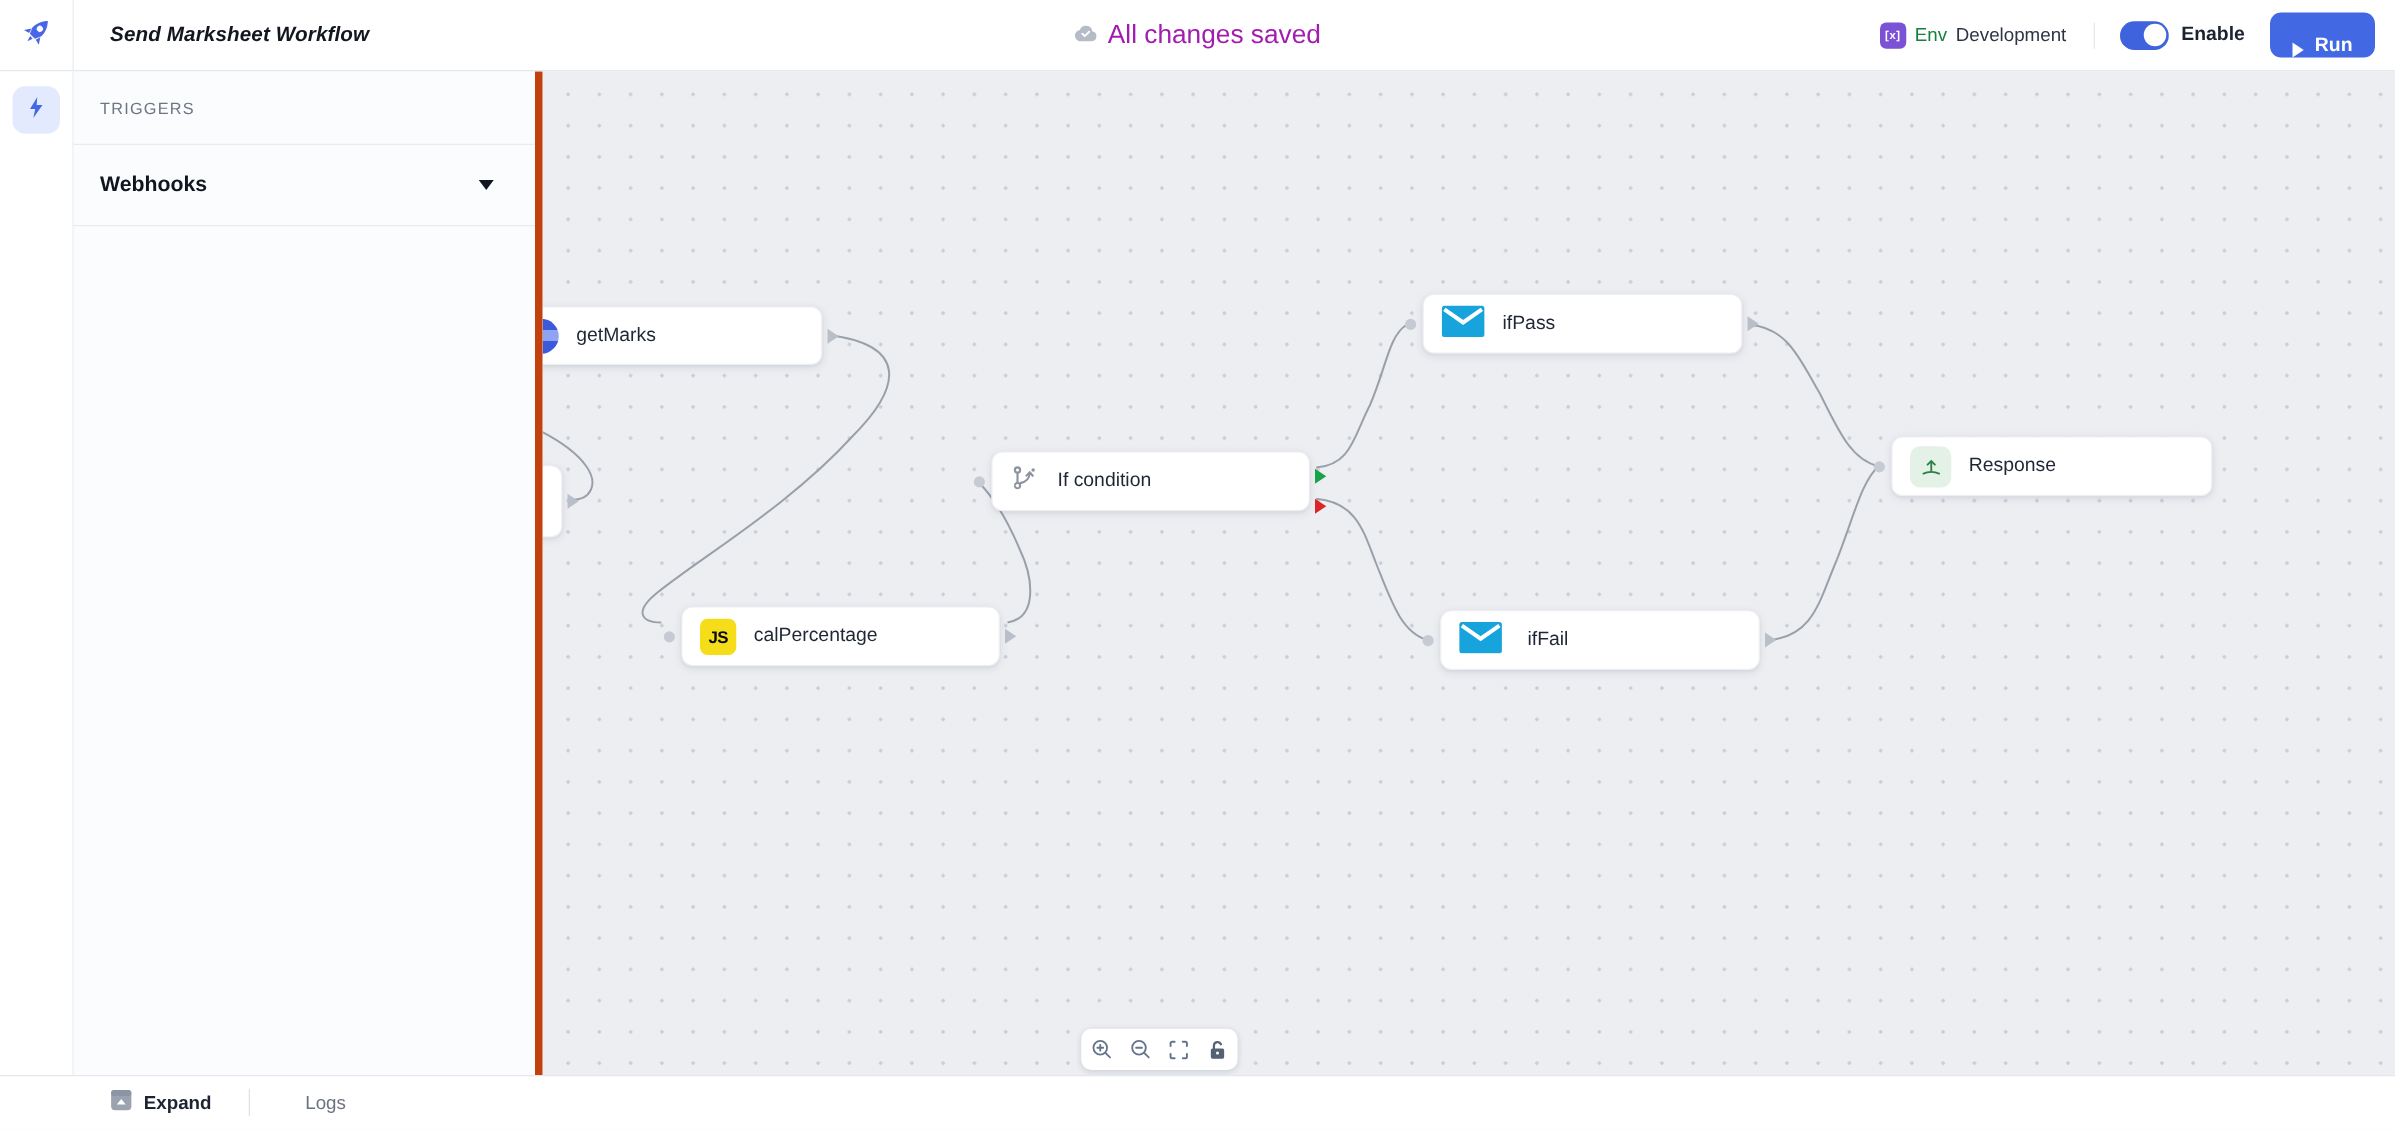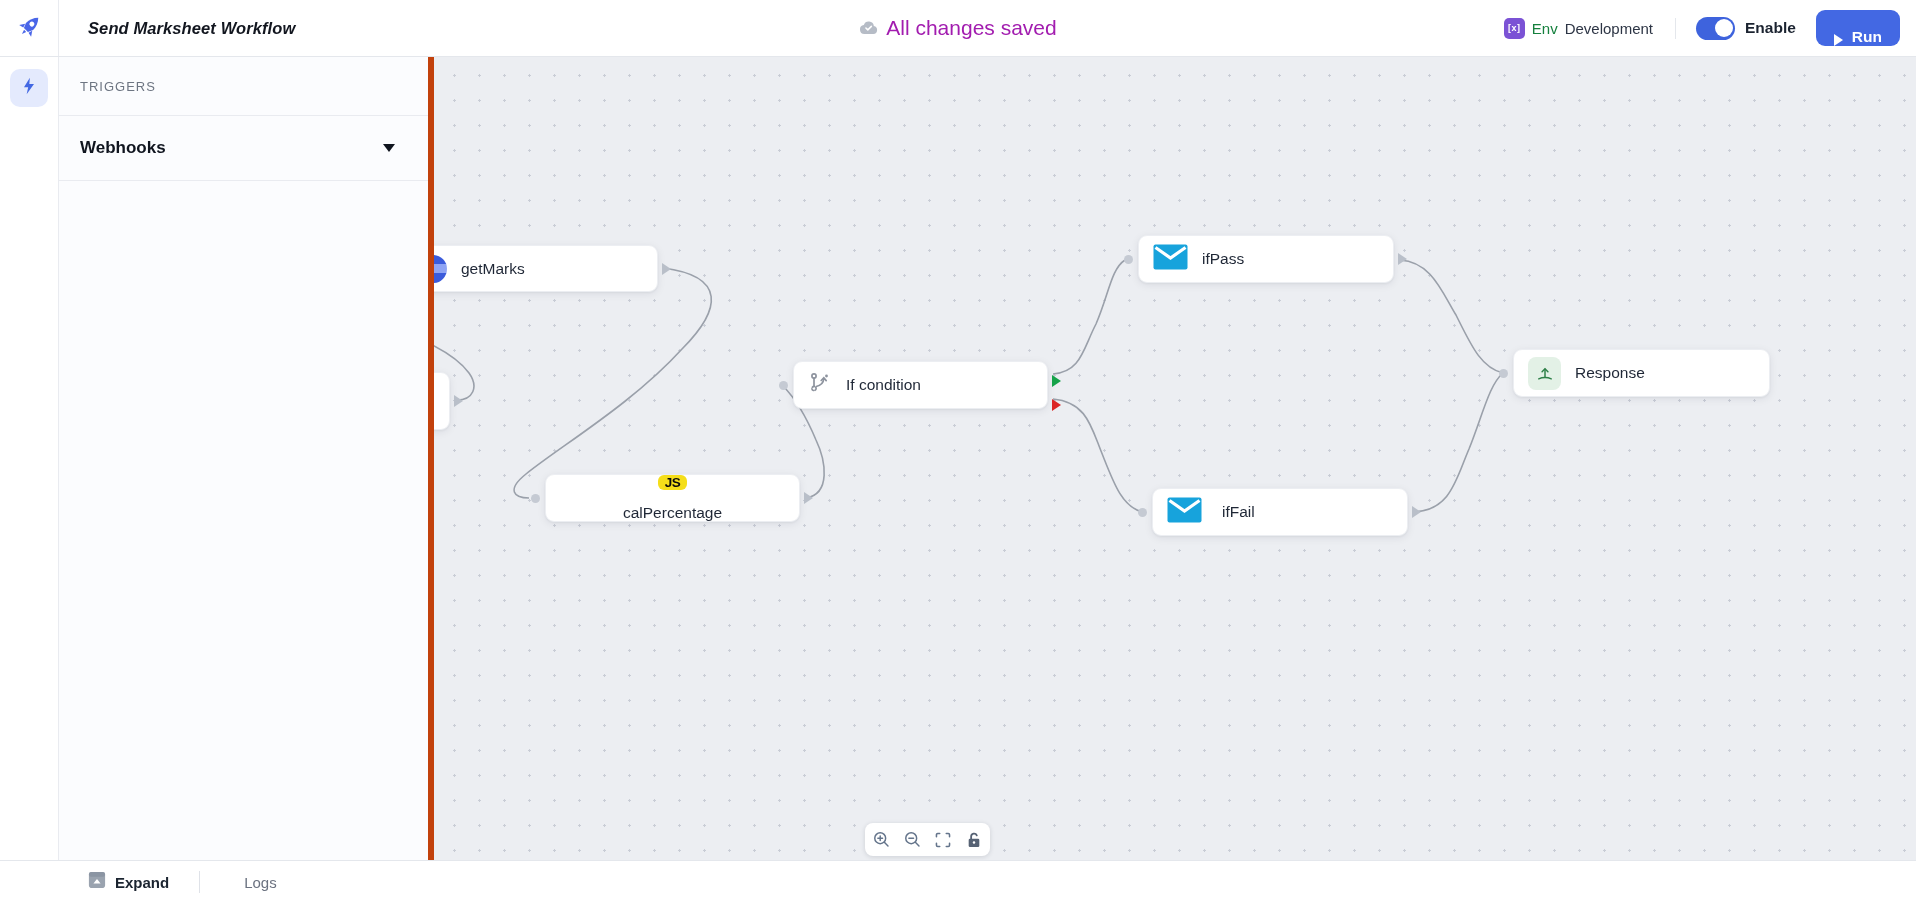--- a/index.html
+++ b/index.html
@@ -159,21 +159,21 @@
       <div class="node" style="left:-64px; top:315px; width:80px; height:58px;">
         <span class="h-out"></span>
       </div>
 
       <div class="node" style="left:-30px; top:188px; width:254px; height:47px;">
         <span class="icon-db"></span>
         <span class="node-label">getMarks</span>
         <span class="h-out"></span>
       </div>
 
-      <div class="node" style="left:111px; top:417px; width:255px; height:48px;flex-direction:column;">
+      <div class="node" style="left:111px; top:428px; width:255px; height:48px;">
         <span class="icon-js">JS</span>
         <span class="node-label">calPercentage</span>
         <span class="h-in"></span>
         <span class="h-out"></span>
       </div>
 
       <div class="node" style="left:704px; top:178px; width:256px; height:48px;">
         <span>
           <svg width="35" height="26" viewBox="0 0 35 26">
             <rect x="0.5" y="0.5" width="34" height="25" rx="2" fill="#17a3dc"></rect>

